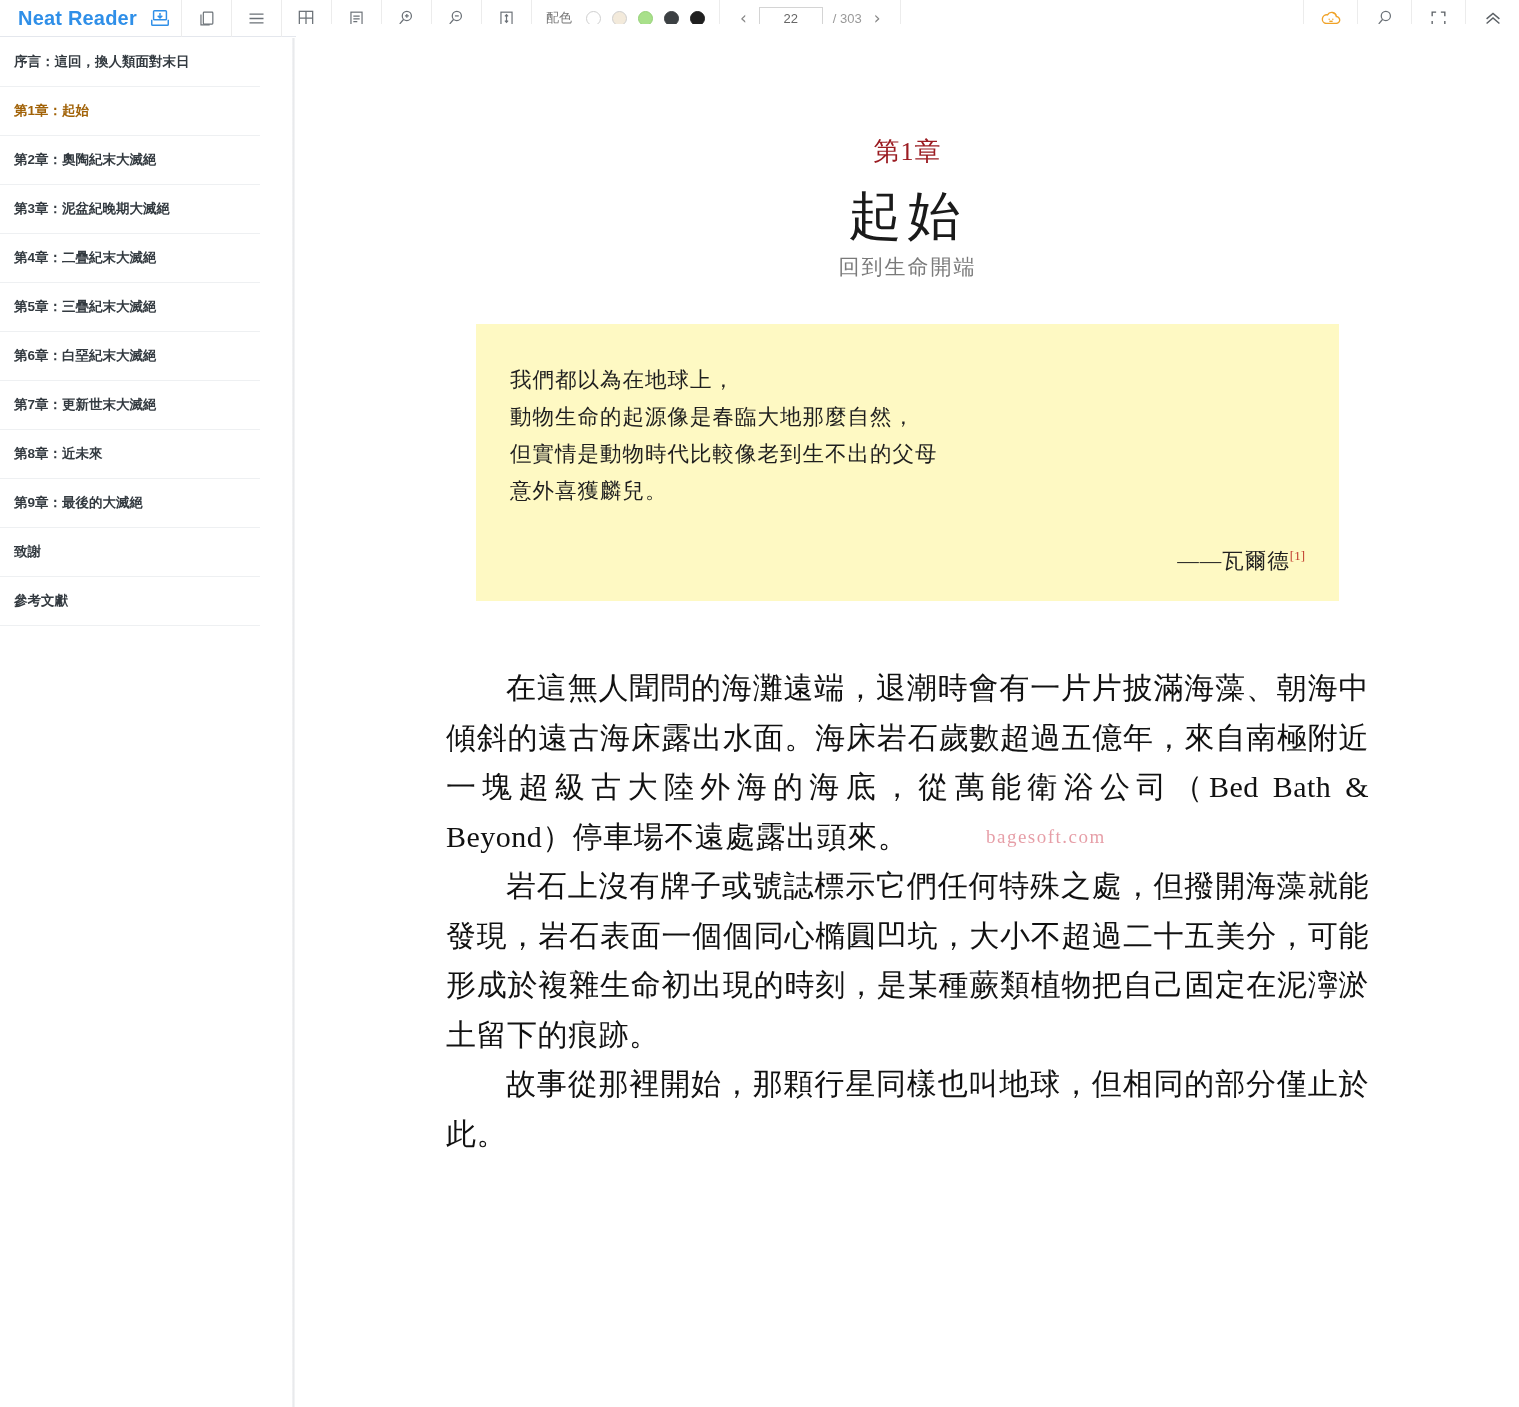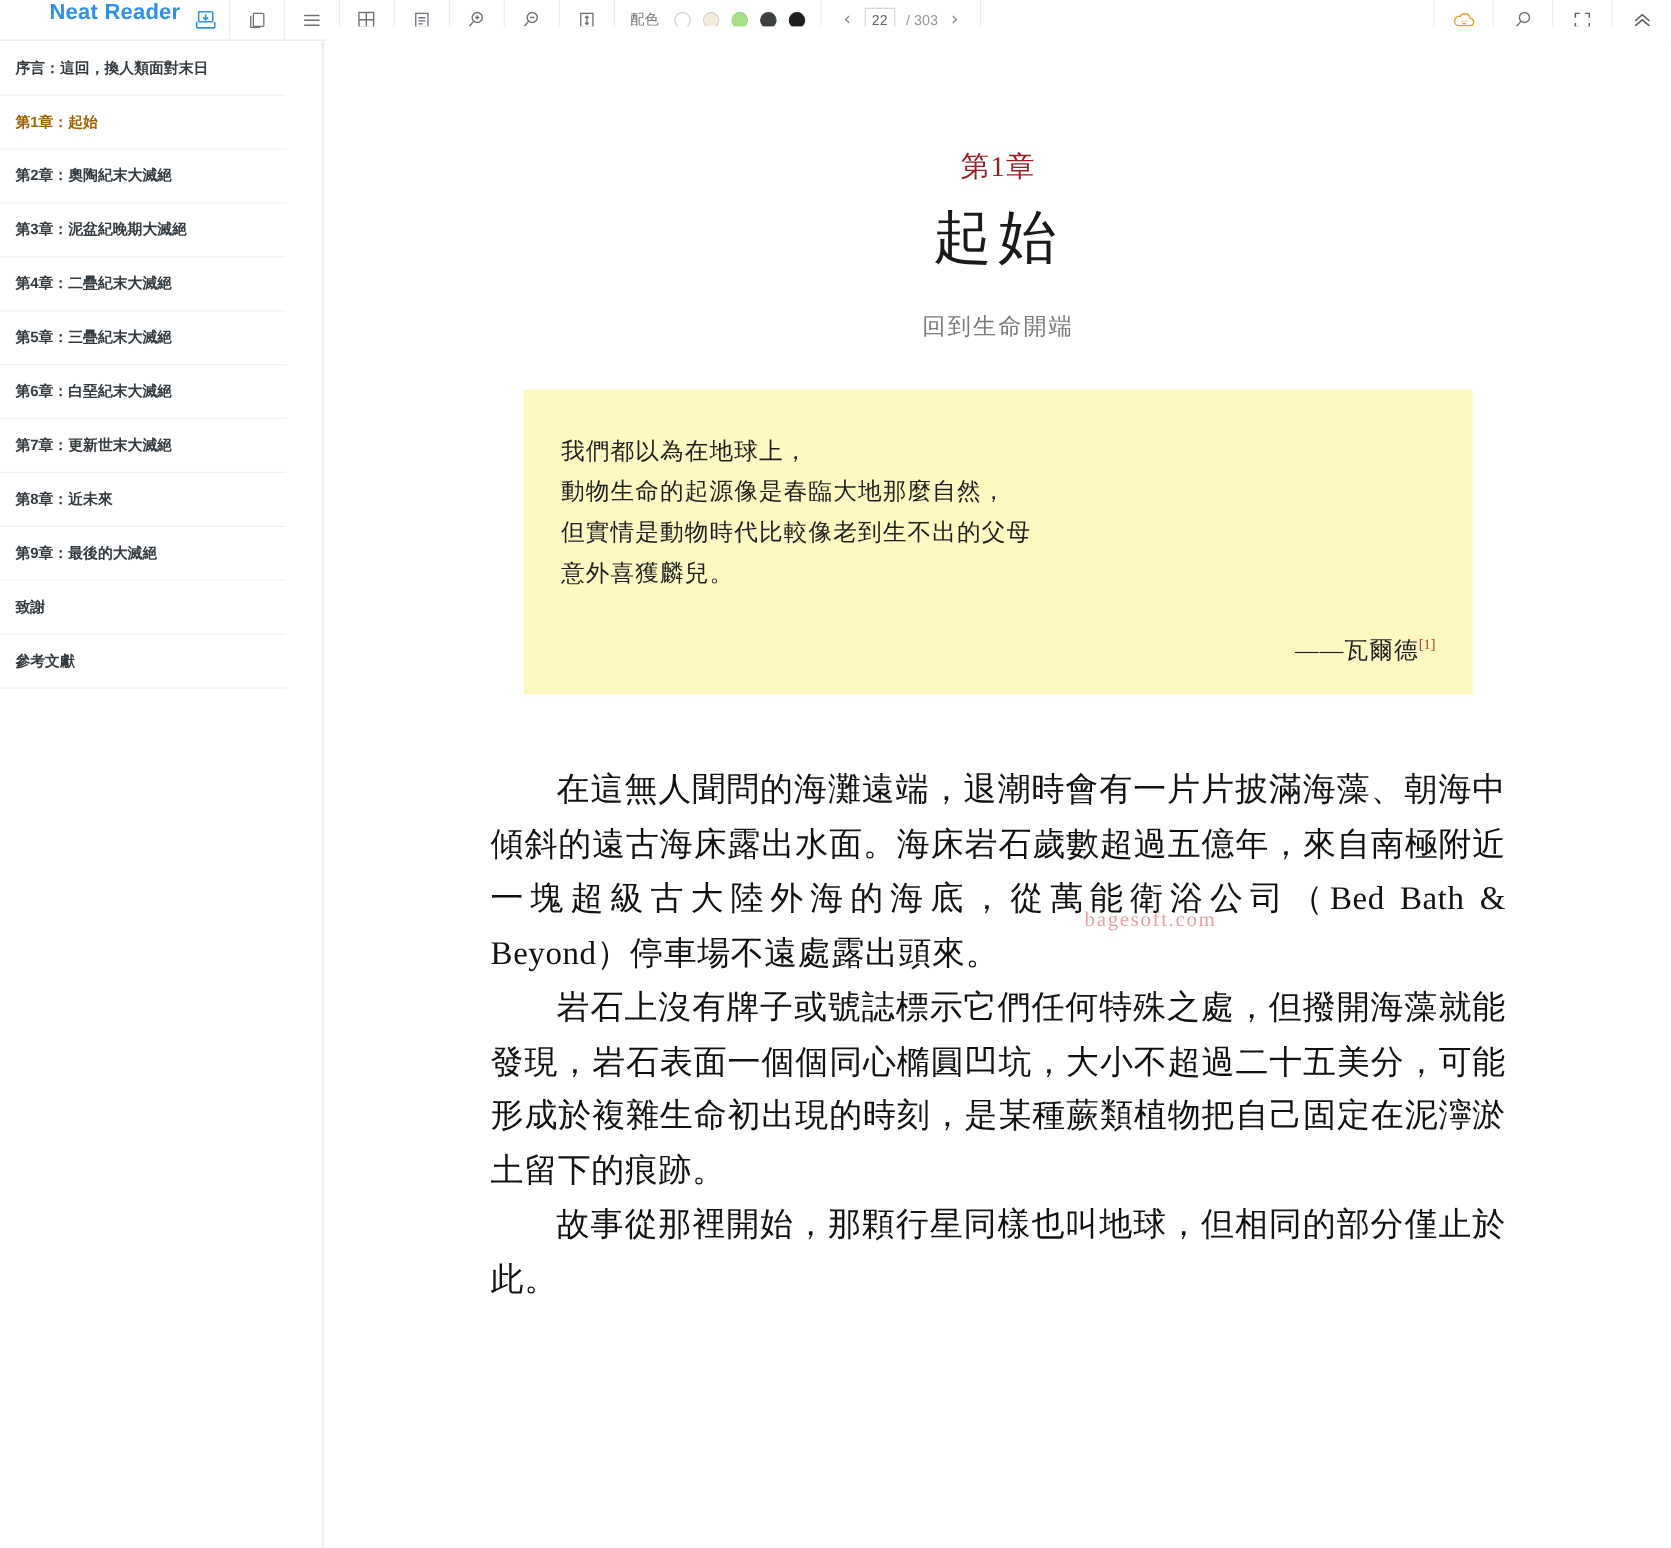--- a/index.html
+++ b/index.html
@@ -12,22 +12,22 @@
 
   
   #toolbar {
     position: absolute; top: 0; left: 0;
     width: 1519px; height: 37px;
     background: #ffffff;
     border-bottom: 1px solid #e4e7ed;
     display: flex; align-items: center;
   }
   .brand {
-    display: flex; 
-    padding: 0 10px 0 18px; height: 37px; margin-left: 27px;
+    display: flex; align-items: center;
+    padding: 0 10px 0 18px; height: 37px;
   }
   .brand-name {
     color: #2f8fe8; font-size: 20px; font-weight: bold;
     letter-spacing: .2px; white-space: nowrap;
   }
   .brand-save { margin-left: 12px; display: flex; align-items: center; }
 
   .tb-group { display: flex; align-items: center; height: 37px; }
   .tb-btn {
     width: 50px; height: 37px;
@@ -51,21 +51,21 @@
   .tb-pager {
     display: flex; align-items: center; height: 37px;
     padding: 0 18px; gap: 10px;
     border-right: 1px solid #ececec;
   }
   .pg-arrow {
     font-size: 17px; color: #888; cursor: pointer;
     line-height: 1; padding: 0 2px; font-family: "DejaVu Sans", sans-serif;
   }
   .pg-input {
-    width: 28px; height: 23px; border: 1px solid #d4d4d4;
+    width: 64px; height: 23px; border: 1px solid #d4d4d4;
     background: #fff; font-size: 13px; color: #666;
     text-align: center; font-family: "Liberation Sans", sans-serif;
     outline: none;
   }
   .pg-total { font-size: 13px; color: #999; white-space: nowrap; }
 
   .tb-spacer { flex: 1 1 auto; height: 37px; }
 
   .tb-right { display: flex; align-items: center; height: 37px; }
   .tb-right .tb-btn { width: 54px; }
@@ -122,21 +122,20 @@
     font-size: 53px;
     font-family: "Liberation Serif", "DejaVu Serif", serif;
     margin-top: 12px;
     letter-spacing: 6px;
   }
   .chap-sub {
     text-align: center;
     color: #7a7a7a;
     font-size: 21px;
     font-family: "Liberation Serif", "DejaVu Serif", serif;
-    margin-top: 30px;
     letter-spacing: 2px;
   }
 
   .quote-box {
     margin: 43px 180px 0 180px;
     background: #fef9c3;
     padding: 38px 34px 26px 34px;
     min-height: 245px;
     position: relative;
   }

